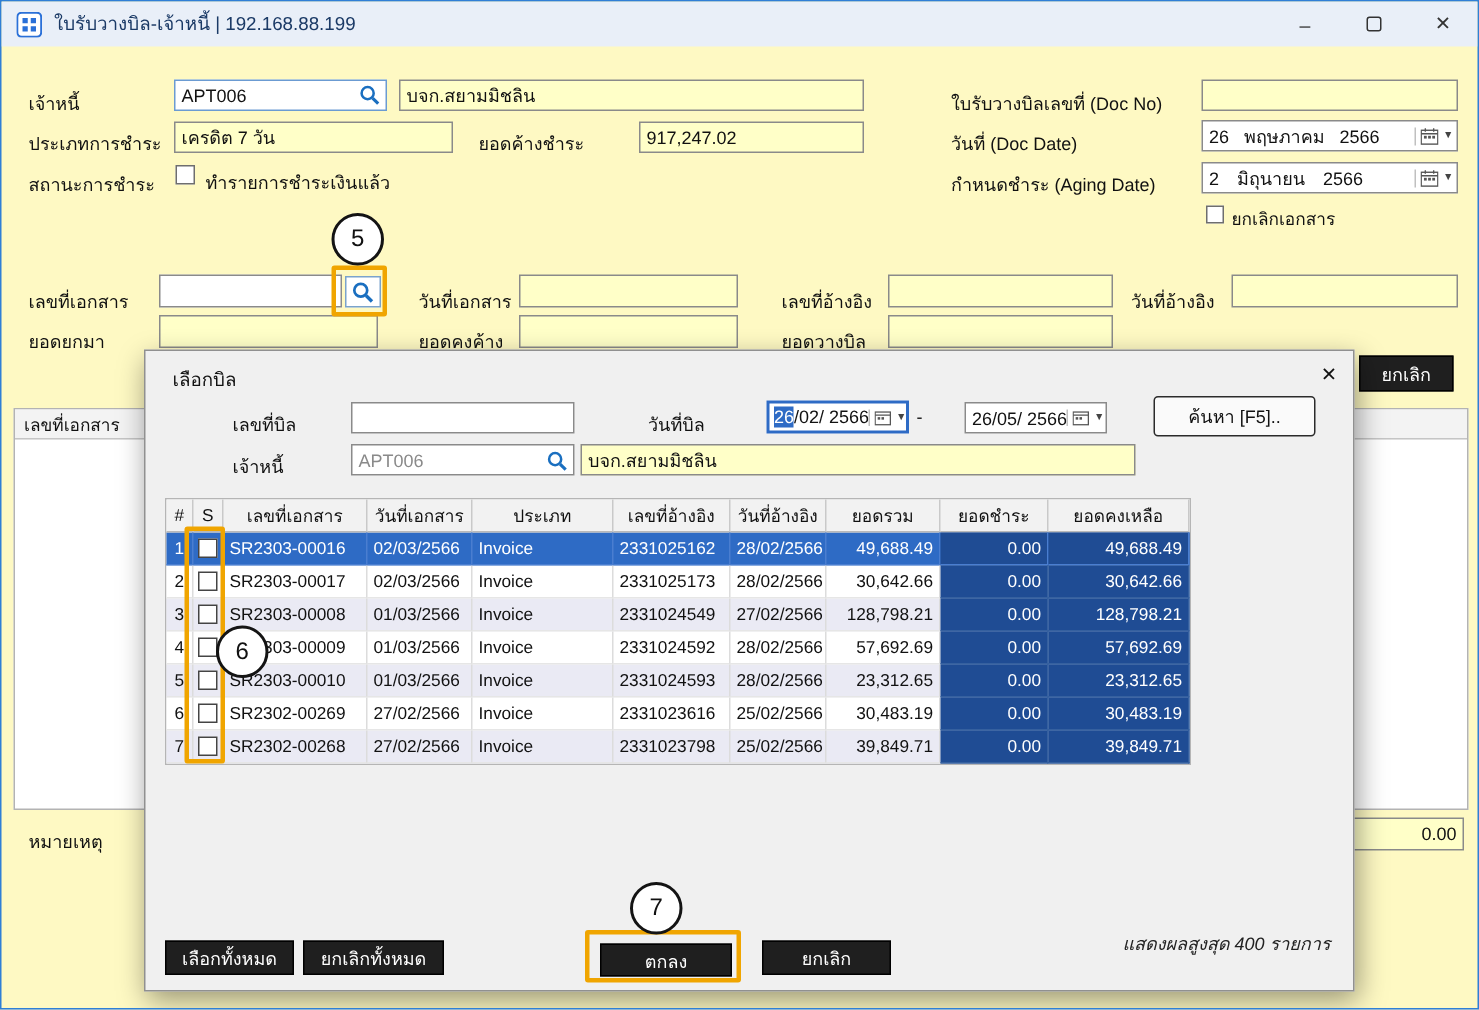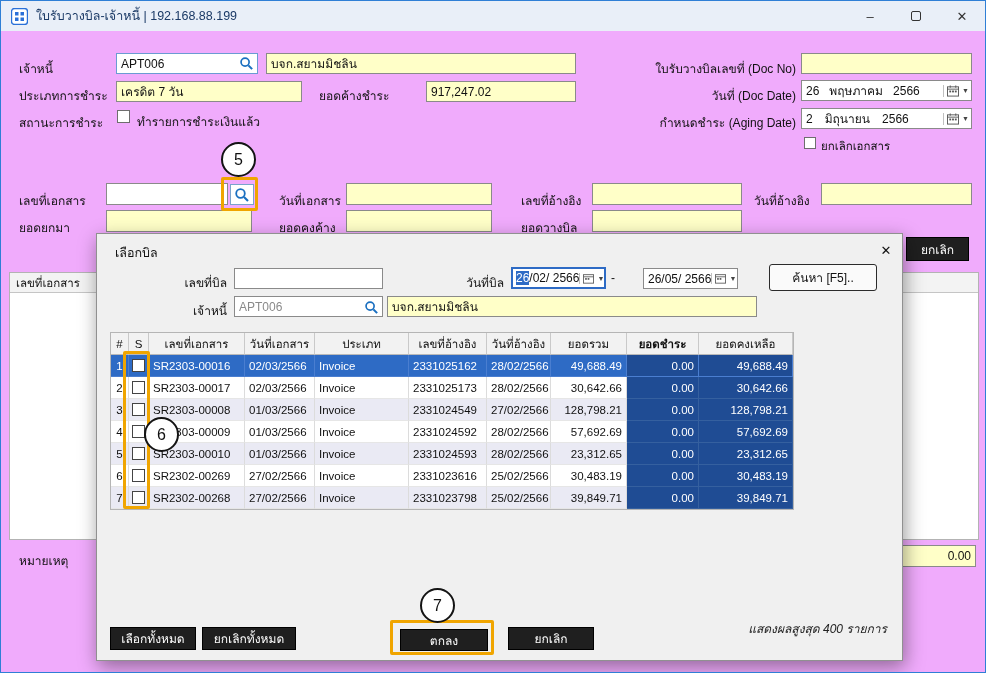--- a/index.html
+++ b/index.html
@@ -1,26 +1,26 @@
 <!DOCTYPE html>
 <html style="--hl: #f0a500; --sel: #2e6bc5; --navy: #1f4c94; --yellow: #ffffc8; --dark: #1f1f1f;"><head>
 <meta charset="utf-8">
 <style>
 :root{
   --hl:#f0a500; --sel:#2e6bc5; --navy:#1f4c94; --yellow:#ffffc8; --dark:#1f1f1f;
 }
 *{margin:0;padding:0;box-sizing:border-box}
 body{background:#cfd8e3;font-family:"Liberation Sans","DejaVu Sans",sans-serif}
-.screen{position:relative;width:986px;height:673px;background:#f0abfc;border:1px solid #2f7fd6;overflow:hidden;font-size:12px;color:#111}
+.screen{position:relative;width:986px;height:673px;background:#fef9c3;border:1px solid #2f7fd6;overflow:hidden;font-size:12px;color:#111}
 .titlebar{position:absolute;left:0;top:0;width:100%;height:30px;background:#e9eff8;display:flex;align-items:center}
 .title{margin-left:8px;font-size:12.5px;color:#1b3a66;white-space:nowrap}
 .wbtn{position:absolute;top:0;width:46px;height:30px;display:flex;align-items:center;justify-content:center;color:#333;font-size:13px;cursor:pointer}
 .maxbox{width:10px;height:10px;border:1px solid #333;border-radius:2px;display:block}
 .lbl{position:absolute;white-space:nowrap}
-.rlbl{text-align:right}
+.rlbl{text-align:left}
 .field{position:absolute;background:#fff;border:1px solid #8a8a8a;padding:1px 4px;display:flex;align-items:center;white-space:nowrap;overflow:hidden}
 .yellow{background:var(--yellow)}
 .searchbtn{position:absolute;display:flex;align-items:center;justify-content:center;background:#fff;border:1px solid #7aa3cc;cursor:pointer}
 .noborder{border:none;background:transparent}
 .checkbox{position:absolute;width:13px;height:13px;background:#fff;border:1px solid #6e6e6e}
 .darkbtn{position:absolute;background:var(--dark);color:#fff;border:1px solid #000;display:flex;align-items:center;justify-content:center;cursor:pointer;font-size:12px}
 .main-grid{position:absolute;left:8px;top:271px;width:970px;height:268px;background:#fff;border:1px solid #b3b3b3}
 .mg-head{height:20px;background:#f3f3f3;border-bottom:1px solid #c5c5c5;display:flex}
 .mg-cell{width:88px;border-right:1px solid #c5c5c5;display:flex;align-items:center;padding-left:6px;font-size:11.5px}
 .dialog{position:absolute;left:95px;top:232px;width:807px;height:428px;background:#f0f0f0;border:1px solid #909090;box-shadow:2px 6px 18px rgba(0,0,0,.4);z-index:10}
@@ -218,21 +218,21 @@
     <div class="dtable">
       <div class="thead">
           <div class="hcell" style="width: 18px;">#</div>
           <div class="hcell" style="width: 20px;">S</div>
           <div class="hcell" style="width: 96px;">เลขที่เอกสาร</div>
           <div class="hcell" style="width: 70px;">วันที่เอกสาร</div>
           <div class="hcell" style="width: 94px;">ประเภท</div>
           <div class="hcell" style="width: 78px;">เลขที่อ้างอิง</div>
           <div class="hcell" style="width: 64px;">วันที่อ้างอิง</div>
           <div class="hcell" style="width: 76px;">ยอดรวม</div>
-          <div class="hcell" style="width: 72px; font-weight: bold;">ยอดชำระ</div>
+          <div class="hcell" style="width: 72px;">ยอดชำระ</div>
           <div class="hcell" style="width: 94px;">ยอดคงเหลือ</div>
         </div>
       <div>
           <div class="trow sel">
             <div class="cell c" style="width: 18px;">1</div>
             <div class="cell c" style="width: 20px;">
               <div class="rowcheck"></div>
             </div>
             <div class="cell" style="width: 96px;">SR2303-00016</div>
             <div class="cell" style="width: 70px;">02/03/2566</div>

